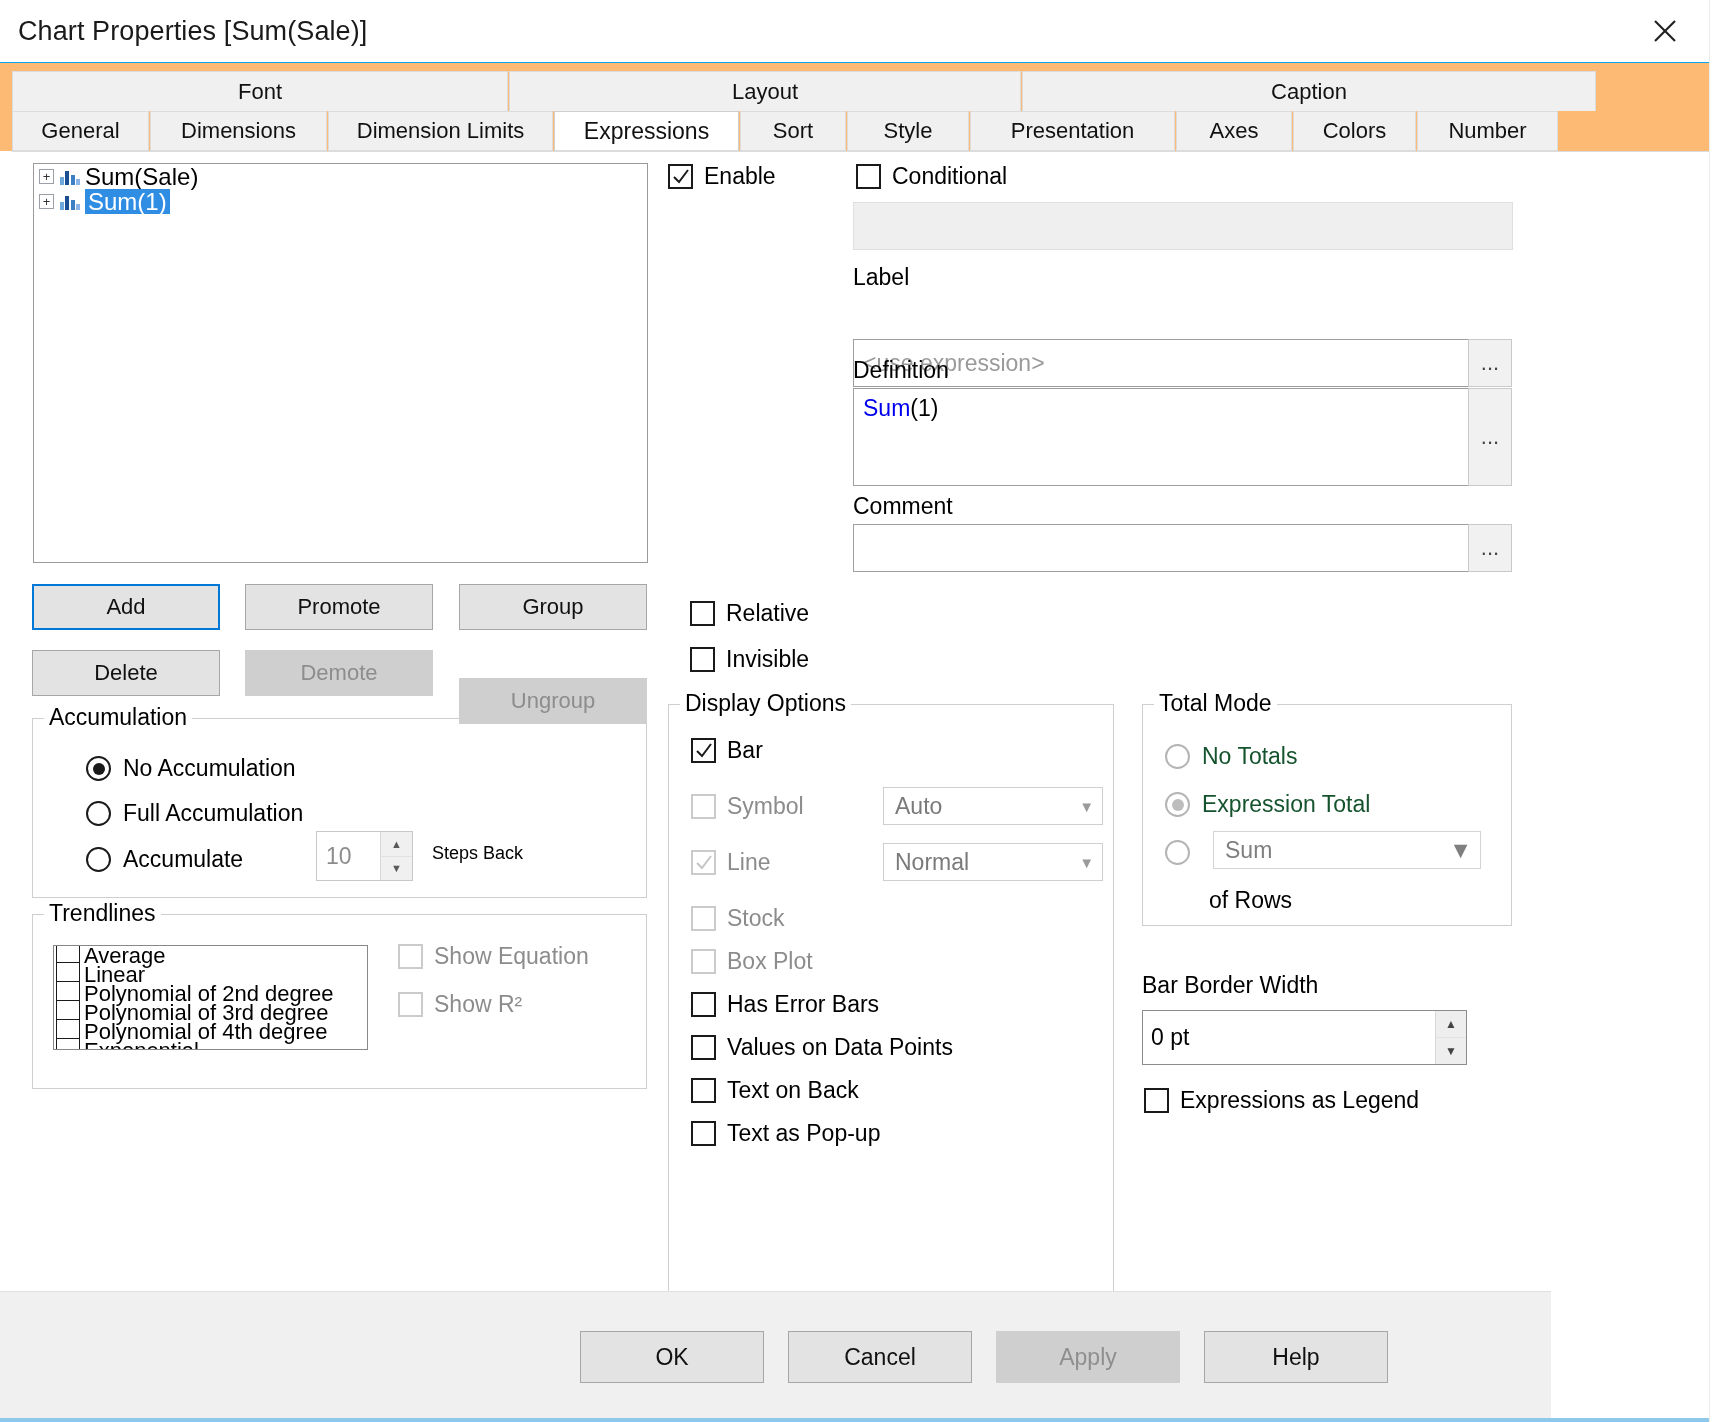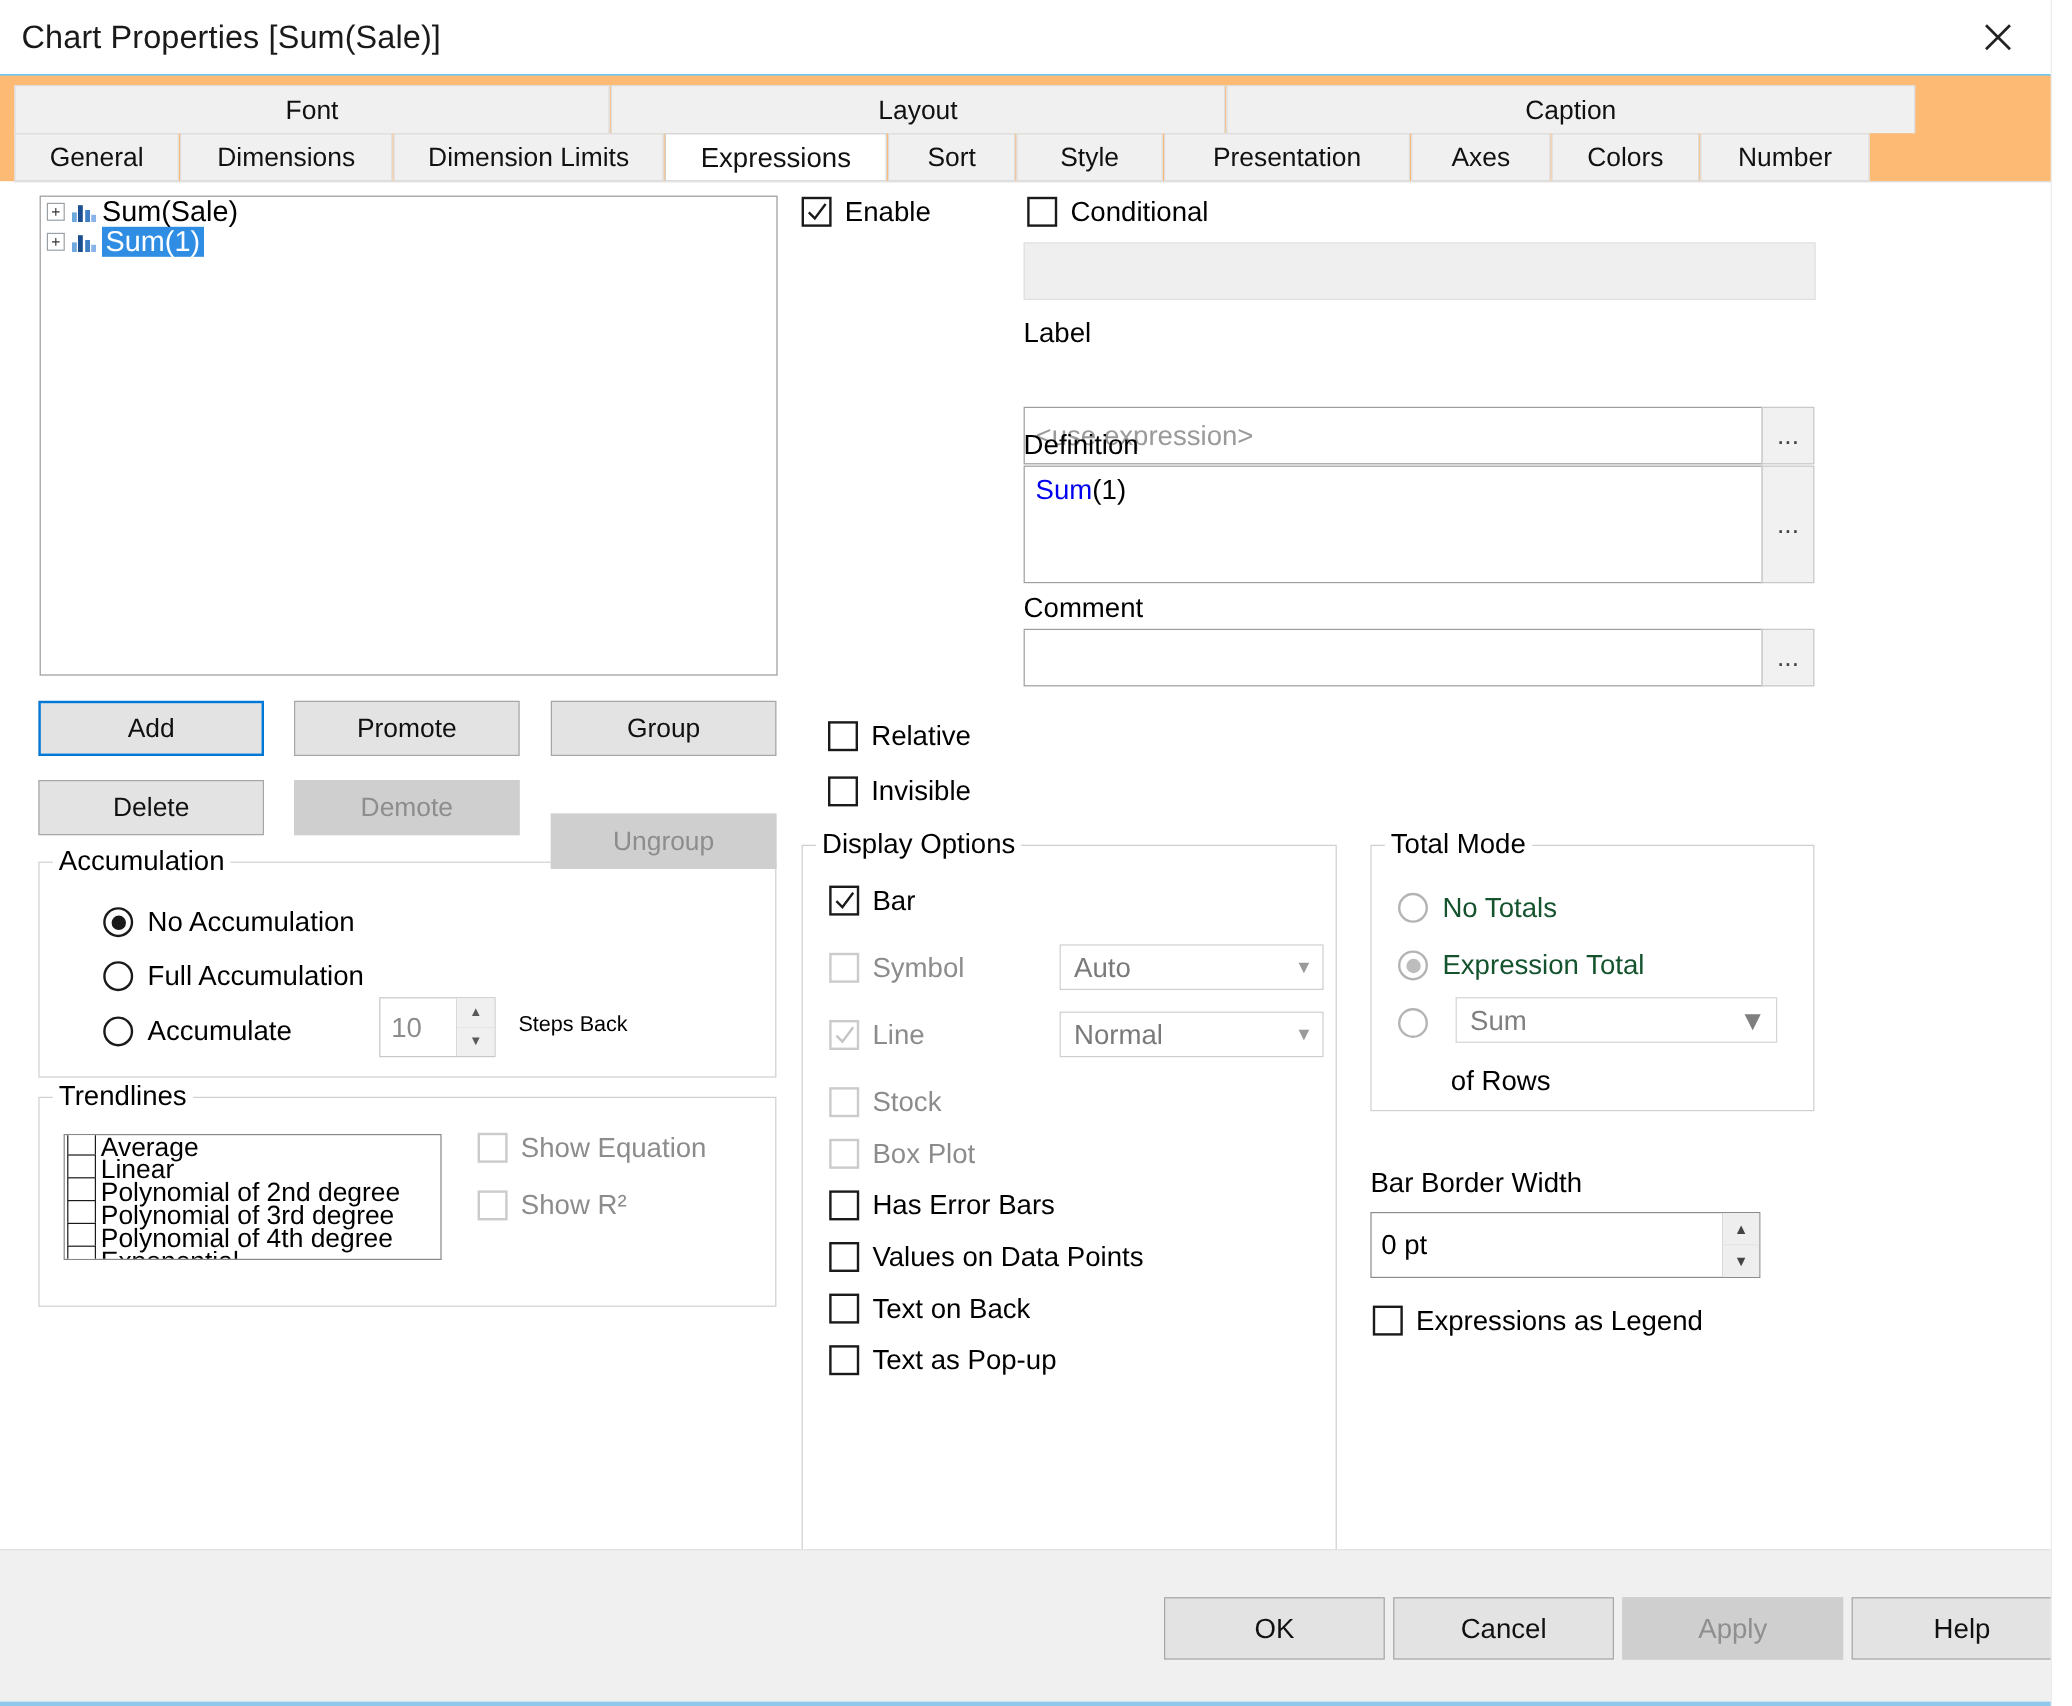--- a/index.html
+++ b/index.html
@@ -230,24 +230,24 @@
   .def-field .txtfield { width:616px; height:98px; }
   .def-field .ellipsis-btn { height:98px; }
   .def-kw { color:#0000ee; }
   .cmt-caption { left:853px; top:341px; font-size:23px; }
   .cmt-field { left:853px; top:372px; }
   .cmt-field .txtfield { width:616px; height:48px; }
   .cmt-field .ellipsis-btn { height:48px; }
 
   
   .footer {
-    position:absolute; left:0; bottom:0; width:1727px; height:131px;
+    position:absolute; left:0; bottom:0; width:1551px; height:131px;
     background:#f0f0f0; border-top:1px solid #e0e0e0;
     display:flex; align-items:center; justify-content:flex-end;
-    gap:7px;
+    padding-right: 163px; gap:24px;
   }
   .fbtn { width:184px; height:52px; background:#e3e3e3; border:1px solid #a6a6a6;
           font-size:23px; display:flex; align-items:center; justify-content:center; color:#111; }
   .fbtn.disabled { background:#cfcfcf; border:1px solid #cfcfcf; color:#8f8f8f; }
 
   
   .edge-strip { position:absolute; right:0; top:0; width:18px; height:1422px; background:#ffffff; border-left:1px solid #ececec; }
   .edge-thumb { position:absolute; right:2px; top:170px; width:13px; height:120px; background:#ffffff; }
   .bottom-accent { position:absolute; left:0; bottom:0; width:1727px; height:4px; background:#8ec8ea; }
 </style>

